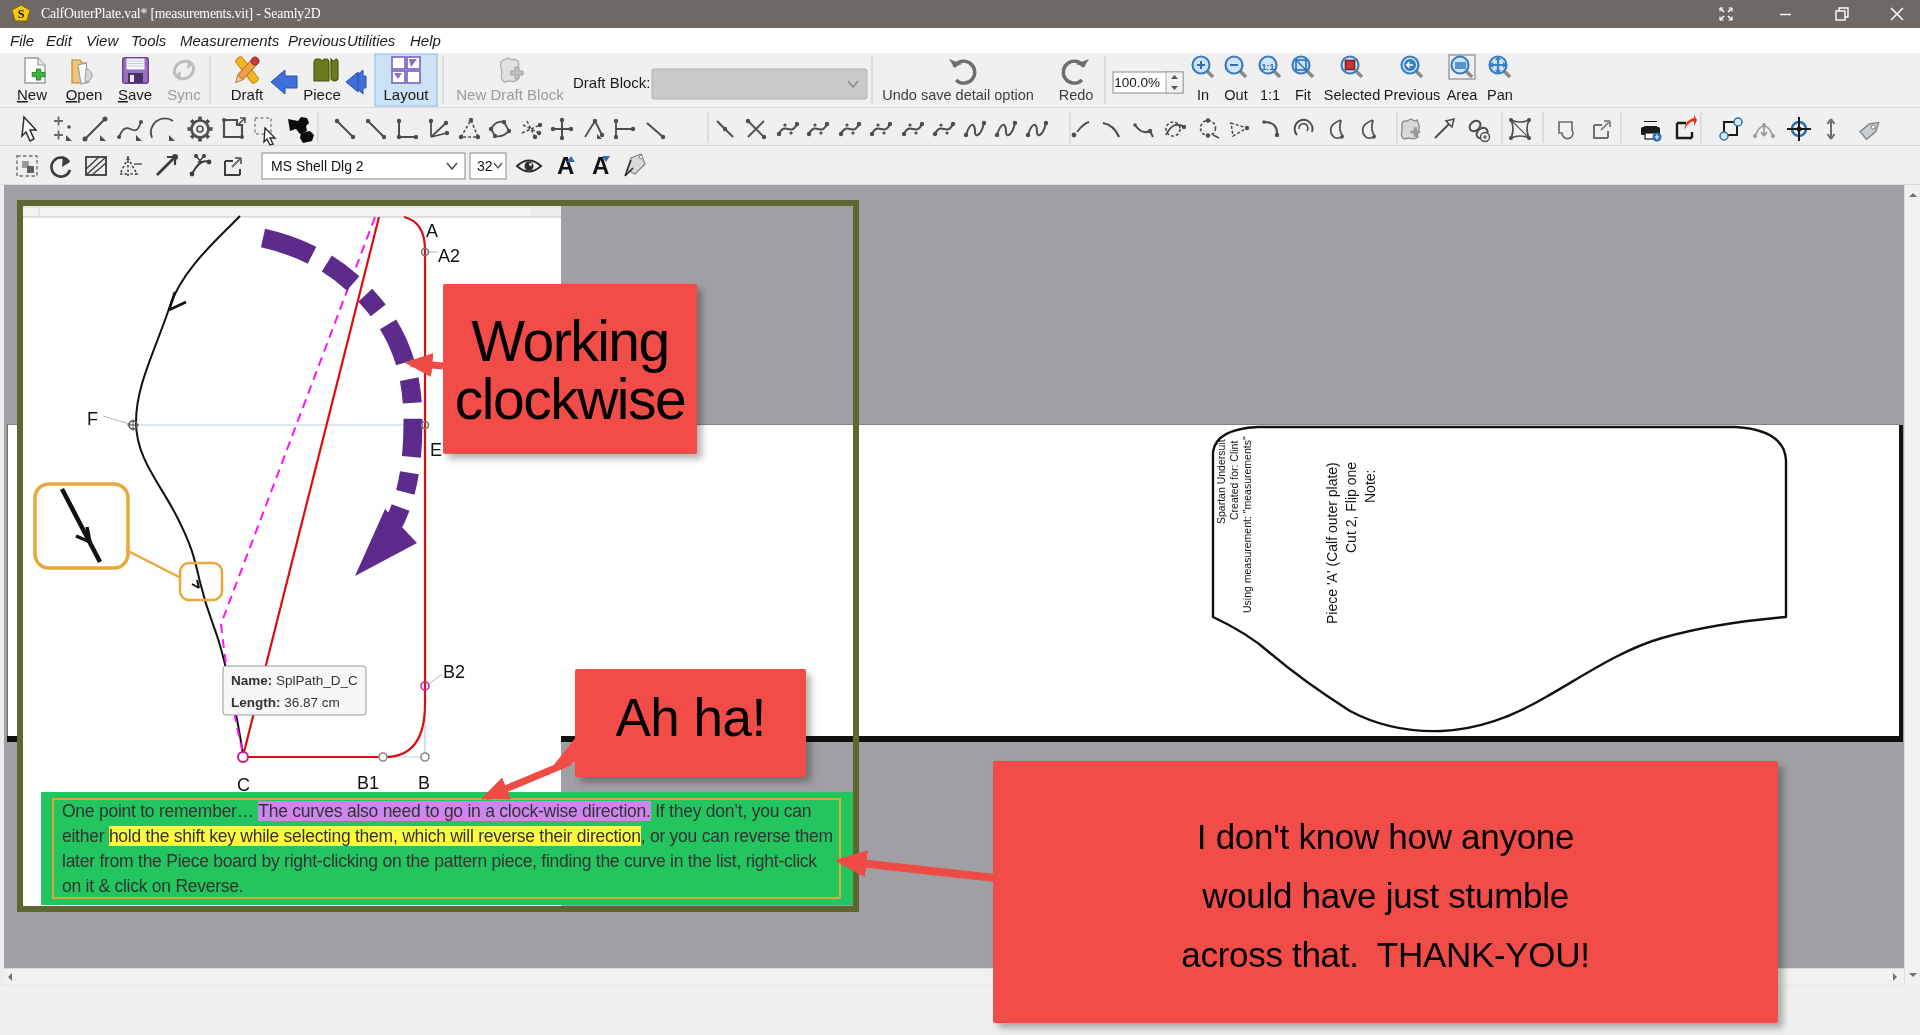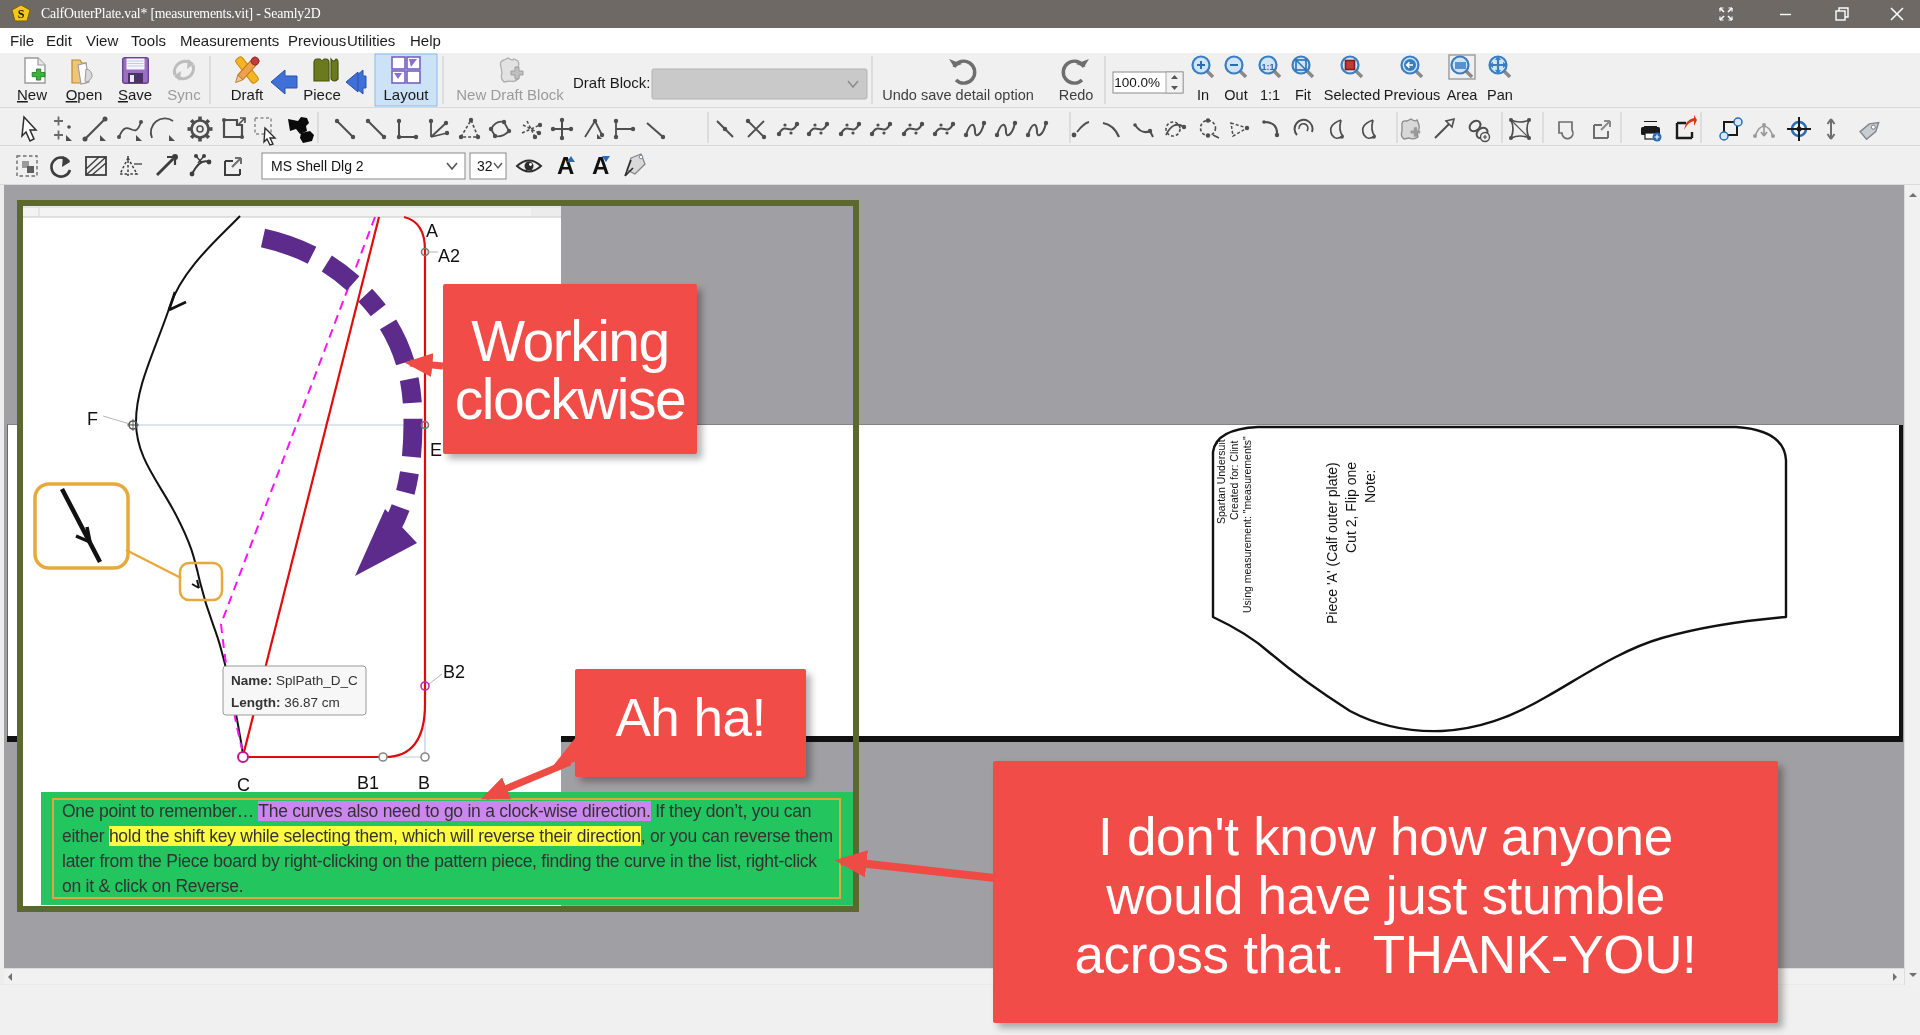--- a/index.html
+++ b/index.html
@@ -1,42 +1,42 @@
 <!DOCTYPE html>
 <html><head>
 <meta charset="utf-8">
 <style>
   * { margin:0; padding:0; box-sizing:border-box; }
   html,body { width:1920px; height:1035px; overflow:hidden; font-family:"Liberation Sans", sans-serif; }
   .abs { position:absolute; }
   #titlebar { position:absolute; left:0; top:0; width:1920px; height:28px; background:#6e6964; color:#fff; }
   #titletext { position:absolute; left:41px; top:6px; font-size:13.8px; letter-spacing:-0.2px; color:#fff;font-family:Liberation Serif, serif; }
   #menubar { position:absolute; left:0; top:28px; width:1920px; height:25px; background:#ffffff; }
-  .menuitem { position:absolute; top:4px; font-size:15px; color:#1c1c1c; }
+  .menuitem { position:absolute; top:4px; font-size:15px; color:#1c1c1c;font-style:italic; }
   #toolbars { position:absolute; left:0; top:53px; width:1920px; height:132px; background:#f0f0f0; }
   .rowline { position:absolute; left:0; width:1920px; height:1px; background:#d9d9d9; }
   #canvas { position:absolute; left:4px; top:185px; width:1900px; height:783px; background:#a0a0a4; }
   #leftedge { position:absolute; left:0; top:185px; width:4px; height:800px; background:#ededed; }
   #band { position:absolute; left:7px; top:424px; width:1892px; height:312px; background:#ffffff; border-top:1px solid #828282; border-left:1px solid #6a6a6a; }
   #bandbottom { position:absolute; left:7px; top:736px; width:1896px; height:6px; background:#111; }
   #bandright { position:absolute; left:1899px; top:425px; width:4px; height:317px; background:#111; }
   #hscroll { position:absolute; left:4px; top:968px; width:1900px; height:17px; background:#f1f1f1; border-top:1px solid #dcdcdc; }
   #statusbar { position:absolute; left:0; top:985px; width:1920px; height:50px; background:#f0f0f0; }
   #vscroll { position:absolute; left:1904px; top:185px; width:16px; height:800px; background:#f1f1f1; border-left:1px solid #dcdcdc; }
   #oliveframe { position:absolute; left:17px; top:200px; width:842px; height:712px; border:6px solid #5c682f; }
   #inset { position:absolute; left:23px; top:206px; width:538px; height:700px; background:#fff; }
   #textbox { position:absolute; left:41px; top:792px; width:812px; height:113px; background:#22c55e; }
   #textboxborder { position:absolute; left:11px; top:6px; width:789px; height:101px; border:2px solid #dfa83c; }
   #textcontent { position:absolute; left:21px; top:7px; width:790px; font-size:17.5px; letter-spacing:-0.25px; line-height:25px; color:#333; white-space:nowrap; }
   .hlp { background:#cb87ef; }
   .hly { background:#fdfc40; }
-  .redbox { position:absolute; background:#f14c47; color:#ffffff; text-align:center; border-radius:2px; box-shadow:5px 5px 7px rgba(0,0,0,0.3); }
+  .redbox { position:absolute; background:#f14c47; color:#000000; text-align:center; border-radius:2px; box-shadow:5px 5px 7px rgba(0,0,0,0.3); }
   #wc { left:443px; top:284px; width:254px; height:170px; font-size:57px; letter-spacing:-1.5px; line-height:58px; padding-top:28px; }
   #ahha { left:575px; top:669px; width:231px; height:108px; font-size:53px; letter-spacing:-0.5px; line-height:53px; padding-top:22px; }
-  #bigbox { left:993px; top:761px; width:785px; height:262px; font-size:53px; letter-spacing:-0.3px; line-height:59px; padding-top:46px; }
+  #bigbox { left:993px; top:761px; width:785px; height:262px; font-size:35px; letter-spacing:-0.3px; line-height:59px; padding-top:46px; }
   #overlay { position:absolute; left:0; top:0; width:1920px; height:1035px; pointer-events:none; }
 </style>
 </head>
 <body>
 <div id="titlebar">
   <svg class="abs" style="left:12px;top:5px" width="18" height="18" viewBox="0 0 18 18">
     <polygon points="9,0 18,5 15,16 3,16 0,5" fill="#f4c818" stroke="#7a6200" stroke-width="1"></polygon>
     <text x="9" y="13" font-size="12" font-weight="bold" text-anchor="middle" fill="#111" font-family="Liberation Serif">S</text>
   </svg>
   <div id="titletext">CalfOuterPlate.val* [measurements.vit] - Seamly2D</div>

